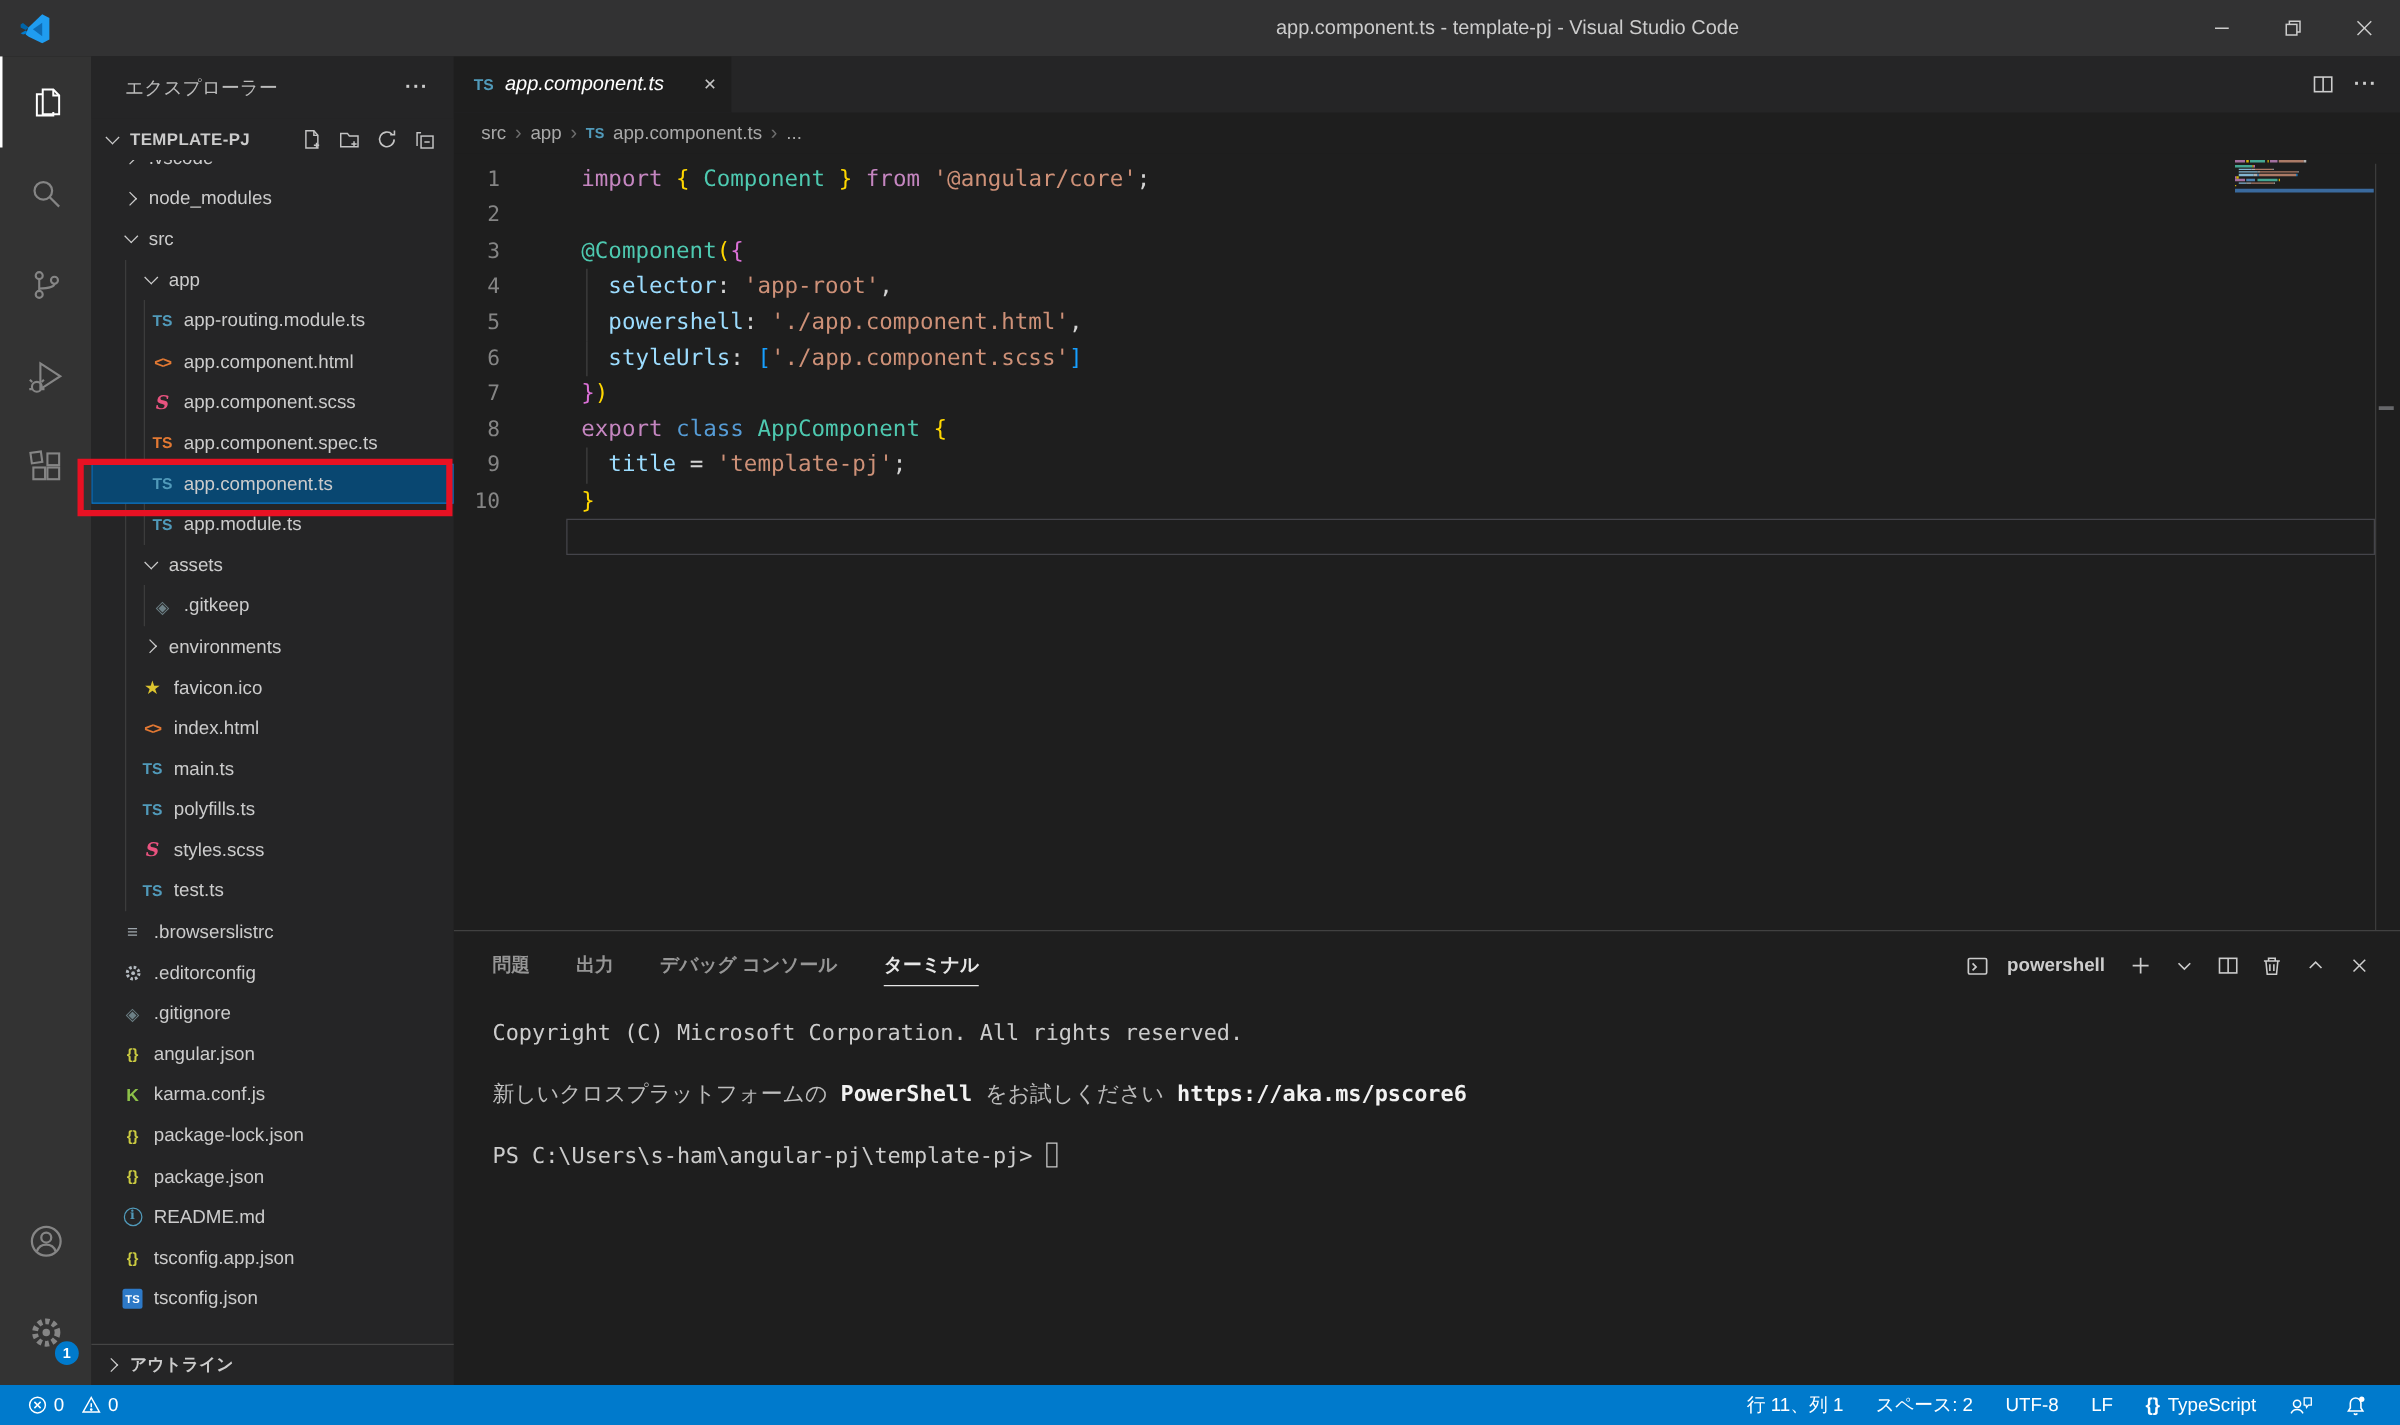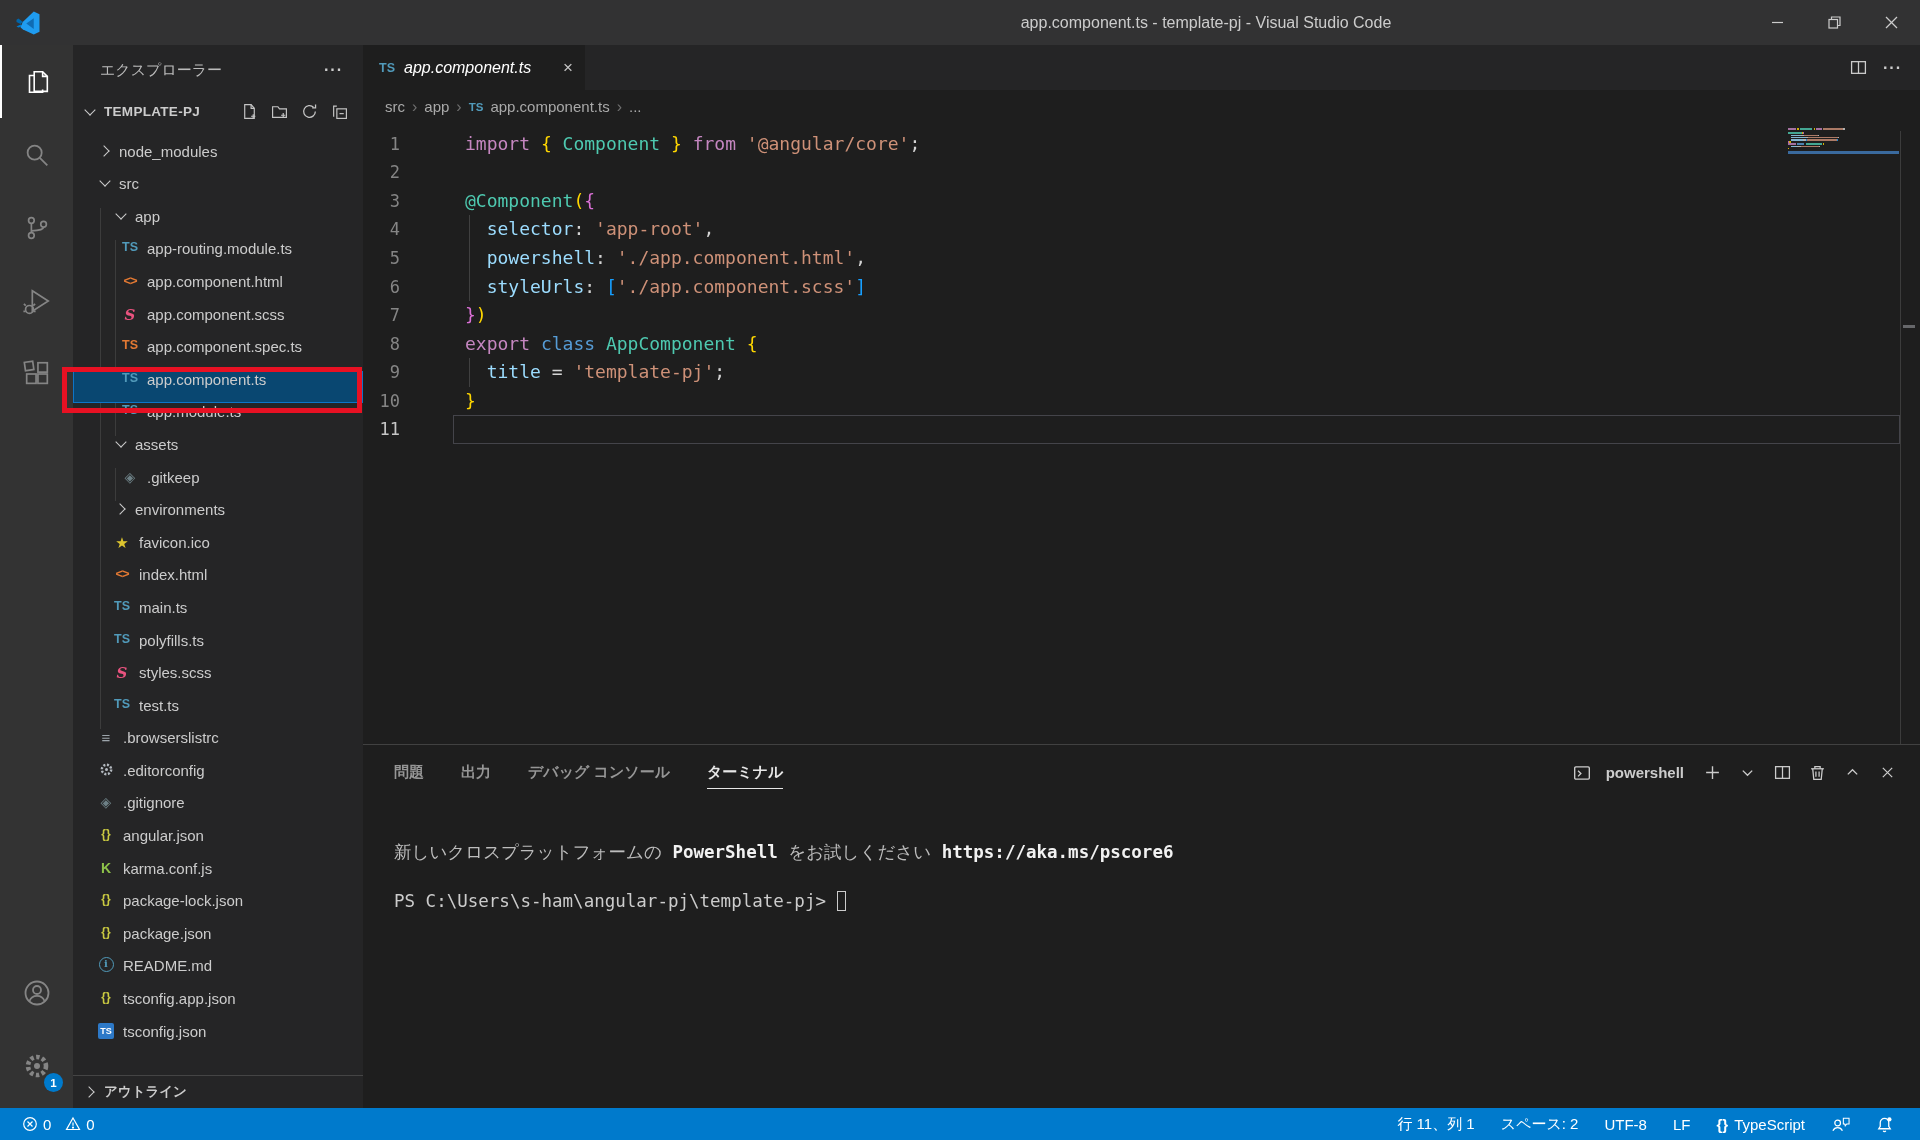--- a/index.html
+++ b/index.html
@@ -27,21 +27,21 @@
 
   
   .sidebar { position:absolute; left:73px; top:45px; width:290px; height:1063px; background:#252526; font-size:15px; z-index:5; }
   .exp-header { height:50px; display:flex; align-items:center; padding:0 20px 0 27px; color:#bbbbbb; font-size:15px; }
   .exp-dots { margin-left:auto; font-weight:700; letter-spacing:1px; color:#cccccc; font-size:16px; }
   .section-header { position:absolute; top:50px; left:0; right:0; height:33px; display:flex; align-items:center;
     padding:0 13px 0 9px; font-weight:700; font-size:13.5px; letter-spacing:.3px; background:#252526; z-index:3; color:#cccccc; }
   .section-actions { margin-left:auto; display:flex; gap:8px; }
   .sa-btn { width:22px; height:22px; display:flex; align-items:center; justify-content:center; color:#c5c5c5; border-radius:4px; }
   .tree { position:absolute; top:83px; left:0; right:0; bottom:33px; overflow:hidden; z-index:1; }
-  .tree-row { height:32.6px; display:flex; align-items:flex-start; position:relative; white-space:nowrap; }
+  .tree-row { height:32.6px; display:flex; align-items:center; position:relative; white-space:nowrap; }
   .tree-row.lvl1 { padding-left:24px; } .tree-row.lvl2 { padding-left:40px; } .tree-row.lvl3 { padding-left:48px; }
   .tree-row.selected { background:#094771; outline:1px solid #0d75c7; outline-offset:-1px; }
   .chev { width:16px; height:16px; margin-right:6px; position:relative; flex:none; }
   .chev::before { content:""; position:absolute; left:4px; top:4px; width:7px; height:7px;
     border-right:1.6px solid #cccccc; border-bottom:1.6px solid #cccccc; }
   .chev.right::before { transform:rotate(-45deg); left:3px; }
   .chev.down::before { transform:rotate(45deg); top:2px; }
   .ficon { width:18px; margin-right:8px; text-align:center; flex:none; display:flex; align-items:center; justify-content:center; }
   .tguide { position:absolute; width:1px; background:#3c3c3c; z-index:0; }
   .ic-ts { color:#519aba; font-size:12.5px; font-weight:700; }
@@ -411,21 +411,20 @@
         <div class="cline"><span class="ln">1</span><span class="ltext"><span style="color: rgb(197, 134, 192);">import</span><span style="color: rgb(212, 212, 212);"> </span><span style="color: rgb(255, 215, 0);">{</span><span style="color: rgb(212, 212, 212);"> </span><span style="color: rgb(78, 201, 176);">Component</span><span style="color: rgb(212, 212, 212);"> </span><span style="color: rgb(255, 215, 0);">}</span><span style="color: rgb(212, 212, 212);"> </span><span style="color: rgb(197, 134, 192);">from</span><span style="color: rgb(212, 212, 212);"> </span><span style="color: rgb(206, 145, 120);">'@angular/core'</span><span style="color: rgb(212, 212, 212);">;</span></span></div>
         <div class="cline"><span class="ln">2</span><span class="ltext"></span></div>
         <div class="cline"><span class="ln">3</span><span class="ltext"><span style="color: rgb(78, 201, 176);">@Component</span><span style="color: rgb(255, 215, 0);">(</span><span style="color: rgb(218, 112, 214);">{</span></span></div>
         <div class="cline guide"><span class="ln">4</span><span class="ltext"><span style="color: rgb(212, 212, 212);">  </span><span style="color: rgb(156, 220, 254);">selector</span><span style="color: rgb(212, 212, 212);">: </span><span style="color: rgb(206, 145, 120);">'app-root'</span><span style="color: rgb(212, 212, 212);">,</span></span></div>
         <div class="cline guide"><span class="ln">5</span><span class="ltext"><span style="color: rgb(212, 212, 212);">  </span><span style="color: rgb(156, 220, 254);">powershell</span><span style="color: rgb(212, 212, 212);">: </span><span style="color: rgb(206, 145, 120);">'./app.component.html'</span><span style="color: rgb(212, 212, 212);">,</span></span></div>
         <div class="cline guide"><span class="ln">6</span><span class="ltext"><span style="color: rgb(212, 212, 212);">  </span><span style="color: rgb(156, 220, 254);">styleUrls</span><span style="color: rgb(212, 212, 212);">: </span><span style="color: rgb(23, 159, 255);">[</span><span style="color: rgb(206, 145, 120);">'./app.component.scss'</span><span style="color: rgb(23, 159, 255);">]</span></span></div>
         <div class="cline"><span class="ln">7</span><span class="ltext"><span style="color: rgb(218, 112, 214);">}</span><span style="color: rgb(255, 215, 0);">)</span></span></div>
         <div class="cline"><span class="ln">8</span><span class="ltext"><span style="color: rgb(197, 134, 192);">export</span><span style="color: rgb(212, 212, 212);"> </span><span style="color: rgb(86, 156, 214);">class</span><span style="color: rgb(212, 212, 212);"> </span><span style="color: rgb(78, 201, 176);">AppComponent</span><span style="color: rgb(212, 212, 212);"> </span><span style="color: rgb(255, 215, 0);">{</span></span></div>
         <div class="cline guide"><span class="ln">9</span><span class="ltext"><span style="color: rgb(212, 212, 212);">  </span><span style="color: rgb(156, 220, 254);">title</span><span style="color: rgb(212, 212, 212);"> = </span><span style="color: rgb(206, 145, 120);">'template-pj'</span><span style="color: rgb(212, 212, 212);">;</span></span></div>
         <div class="cline"><span class="ln">10</span><span class="ltext"><span style="color: rgb(255, 215, 0);">}</span></span></div>
-        <div class="cline cur"><span class="ln">11</span><span class="ltext"></span></div>
       </div>
     <div class="minimap" id="minimap">
         <div class="mm-row">
           <span style="width: 8.1px; background: rgb(197, 134, 192);"></span>
           <span style="width: 1.35px;"></span>
           <span style="width: 1.35px; background: rgb(255, 215, 0);"></span>
           <span style="width: 1.35px;"></span>
           <span style="width: 12.15px; background: rgb(78, 201, 176);"></span>
           <span style="width: 1.35px;"></span>
           <span style="width: 1.35px; background: rgb(255, 215, 0);"></span>
@@ -538,20 +537,21 @@
             </svg>
         </span>
         <span class="pt-btn">
           <svg width="15" height="15" viewBox="0 0 16 16" stroke="#cccccc" stroke-width="1.3">
               <path d="M3 3l10 10M13 3L3 13"></path>
             </svg>
         </span>
       </div>
     </div>
     <div class="terminal" id="terminal">
+        <div class="tline"><span class="tseg">Copyright (C) Microsoft Corporation. All rights reserved.</span></div>
         <div class="tline"></div>
         <div class="tline"><span class="tseg jp">新しいクロスプラットフォームの </span><span class="tseg hl">PowerShell</span><span class="tseg jp"> をお試しください </span><span class="tseg hl">https://aka.ms/pscore6</span></div>
         <div class="tline"></div>
         <div class="tline"><span class="tseg">PS C:\Users\s-ham\angular-pj\template-pj&gt; </span><span class="cursor-box"></span></div>
       </div>
   </div>
 </div>
 
 <div class="statusbar">
   <div class="sb-left">

